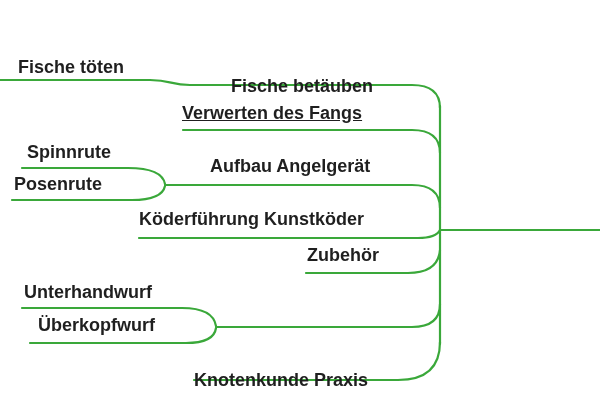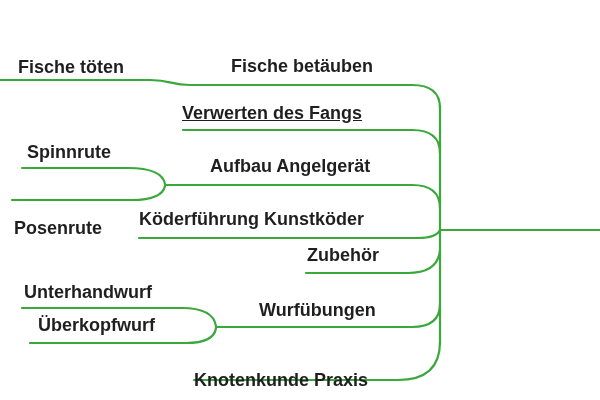--- a/index.html
+++ b/index.html
@@ -47,27 +47,26 @@
     <path d="M 194 380 H 398 Q 440 380 440 342"></path>
 
     <path d="M 0 80 L 150 80 C 172 80 170 85 190 85"></path>
     <path d="M 22 168 H 128 Q 162 168 165 184"></path>
     <path d="M 12 200 H 132 Q 162 200 165 186"></path>
     <path d="M 22 308 H 182 Q 213 308 216 326"></path>
     <path d="M 30 343 H 186 Q 214 343 216 328"></path>
   </svg>
 
 
-  <div class="node" style="left:231px;top:56px;">Fische betäuben</div>
+  <div class="node" style="left:231px;top:76px;">Fische betäuben</div>
   <div class="node" style="left:182px;top:103px;text-decoration:underline;">Verwerten des Fangs</div>
   <div class="node" style="left:210px;top:156px;">Aufbau Angelgerät</div>
   <div class="node" style="left:139px;top:209px;">Köderführung Kunstköder</div>
   <div class="node" style="left:307px;top:245px;text-align:center;">Zubehör</div>
-  <div class="node" style="left:259px;top:300px;">Wurfübungen</div>
   <div class="node" style="left:194px;top:370px;">Knotenkunde Praxis</div>
 
   <div class="node" style="left:18px;top:57px;text-align:right;">Fische töten</div>
   <div class="node" style="left:27px;top:142px;">Spinnrute</div>
-  <div class="node" style="left:14px;top:174px;margin-top:44px;">Posenrute</div>
+  <div class="node" style="left:14px;top:174px;">Posenrute</div>
   <div class="node" style="left:24px;top:282px;">Unterhandwurf</div>
   <div class="node" style="left:38px;top:315px;">Überkopfwurf</div>
 
 </div>
 
 </body></html>

